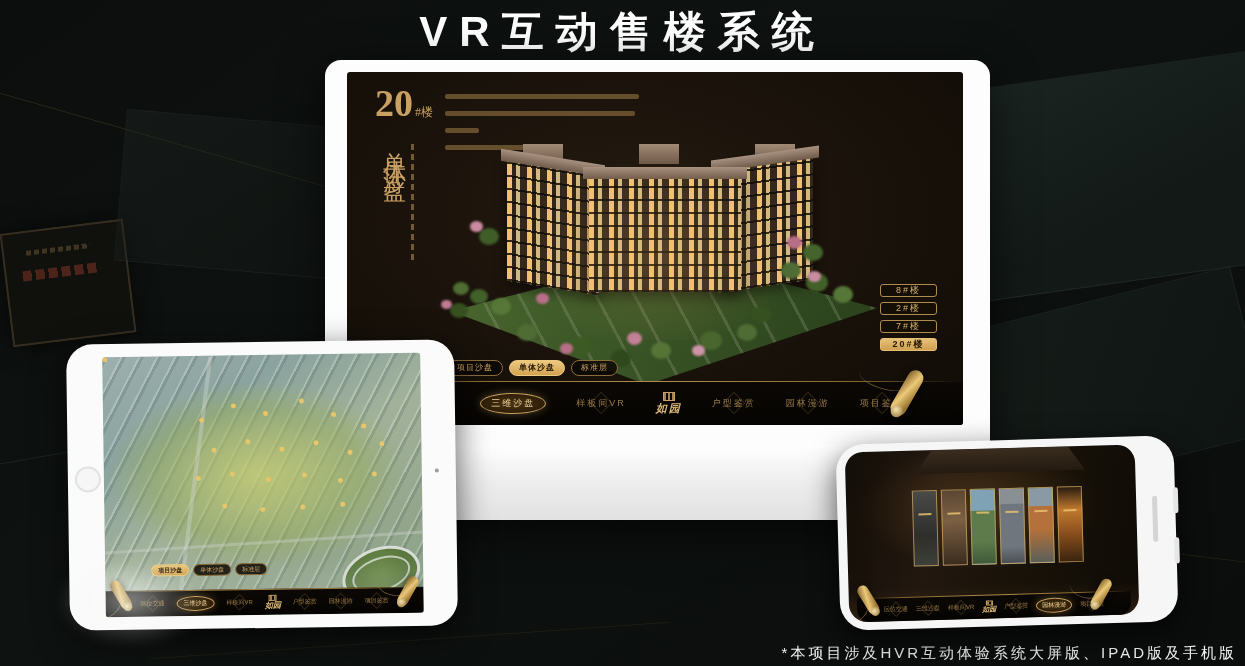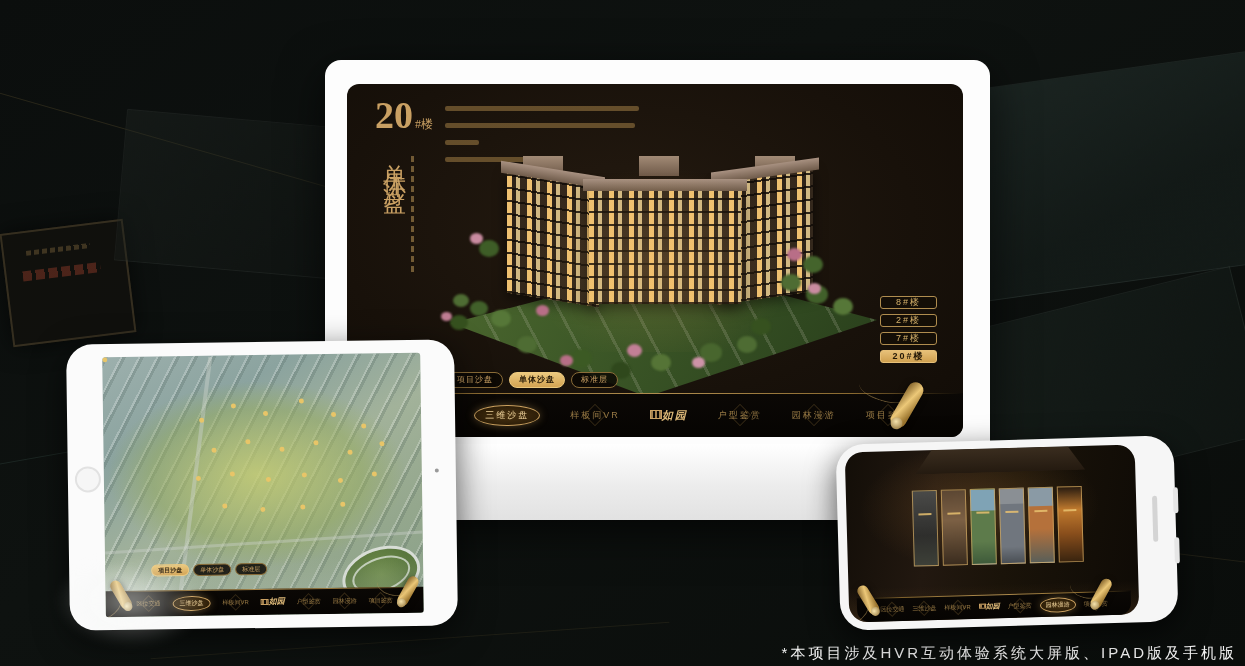--- a/index.html
+++ b/index.html
@@ -33,21 +33,21 @@
   
   .monitor{position:absolute;left:325px;top:60px;width:665px;height:460px;background:#fdfdfd;
     border-radius:16px;box-shadow:0 12px 45px rgba(0,0,0,.65);z-index:2;}
   .monitor-chin{position:absolute;left:0;right:0;bottom:0;height:76px;border-radius:0 0 16px 16px;
     background:linear-gradient(#ffffff,#ececec 55%,#e2e2e2);}
   .monitor-stand{position:absolute;left:258px;top:458px;width:150px;height:80px;z-index:1;
     background:linear-gradient(90deg,#c7c7c7,#f0f0f0 35%,#d2d2d2 70%,#a9a9a9);
     clip-path:polygon(8% 0,92% 0,100% 100%,0 100%);}
   .monitor-base{position:absolute;left:232px;top:535px;width:202px;height:14px;border-radius:7px/6px;
     background:linear-gradient(#fafafa,#c9c9c9);box-shadow:0 3px 8px rgba(0,0,0,.5);}
-  .m-screen{position:absolute;left:22px;top:24px;width:616px;height:353px;overflow:hidden;border-radius:12px;
+  .m-screen{position:absolute;left:22px;top:12px;width:616px;height:353px;overflow:hidden;border-radius:3px;
     background:radial-gradient(85% 90% at 45% 40%,#241a10 0%,#18110a 55%,#100b06 100%);}
   
   .blk-head{position:absolute;left:28px;top:12px;color:#c9a063;font-family:"Liberation Serif",serif;}
   .blk-num{font-size:38px;font-weight:700;line-height:1;}
   .blk-unit{font-size:12px;margin-left:2px;}
   .v-title{position:absolute;left:32px;top:62px;height:170px;writing-mode:vertical-rl;
     color:#c9a063;font-size:23px;letter-spacing:9px;font-family:"Liberation Serif",serif;}
   .v-en{position:absolute;left:64px;top:70px;width:3px;height:118px;
     background:repeating-linear-gradient(0deg,rgba(185,148,85,.55) 0 6px,transparent 6px 10px);}
   .para{position:absolute;left:98px;top:22px;width:300px;}
@@ -115,21 +115,21 @@
   .menubar::before{content:'';position:absolute;left:0;right:0;top:0;height:1px;
     background:linear-gradient(90deg,transparent,#8a6a30 18%,#b08d4f 50%,#8a6a30 82%,transparent);}
   .m-menubar{height:44px;gap:30px;}
   .mi{position:relative;color:#96ralphae;color:#987a45;letter-spacing:2px;white-space:nowrap;}
   .m-menubar .mi{font-size:9px;}
   .mi::before{content:'';position:absolute;left:50%;top:50%;width:14px;height:14px;
     transform:translate(-50%,-50%) rotate(45deg);border:1px solid rgba(160,125,65,.28);}
   .mi.active{padding:3px 10px;border:1px solid #caa05f;border-radius:50%;
     background:radial-gradient(#4a3312,#221604);color:#eed29a;box-shadow:0 0 8px rgba(220,175,95,.35);}
   .mi.active::before{display:none;}
-  .mi-logo{display:flex;align-items:center;line-height:1;}
+  .mi-logo{display:flex;flex-direction:column;align-items:center;line-height:1;}
   .seal{box-sizing:border-box;border:1px solid #c9a063;background:
     repeating-linear-gradient(90deg,rgba(201,160,99,.8) 0 2px,transparent 2px 4px);}
   .m-menubar .seal{width:12px;height:9px;margin-bottom:2px;}
   .logo-text{color:#dcb878;font-family:"Liberation Serif",serif;font-style:italic;font-weight:700;}
   .m-menubar .logo-text{font-size:11px;letter-spacing:2px;}
   
   .tablet{position:absolute;left:68px;top:342px;width:388px;height:286px;background:#fbfbfb;border-radius:26px;
     transform:rotate(-0.8deg);box-shadow:0 10px 34px rgba(0,0,0,.65);z-index:3;}
   .t-home{position:absolute;left:7px;top:122px;width:22px;height:22px;border-radius:50%;
     border:2px solid #e2e2e2;background:#f6f6f6;}
@@ -209,20 +209,21 @@
 
   <div class="bg-line l1"></div>
   <div class="bg-line l2"></div>
   <div class="bg-line l3"></div>
   <div class="bg-line l4"></div>
   <div class="bg-plaque"></div>
   <div class="bg-photo p1"></div>
   <div class="bg-photo p2"></div>
   <div class="bg-photo p3"></div>
 
+  <div class="page-title">VR互动售楼系统</div>
 
   <div class="monitor-stand"></div>
   <div class="monitor-base"></div>
   <div class="monitor">
     <div class="monitor-chin"></div>
     <div class="m-screen">
 
       <div class="blk-head">
         <span class="blk-num">20</span><span class="blk-unit">#楼</span>
       </div>

